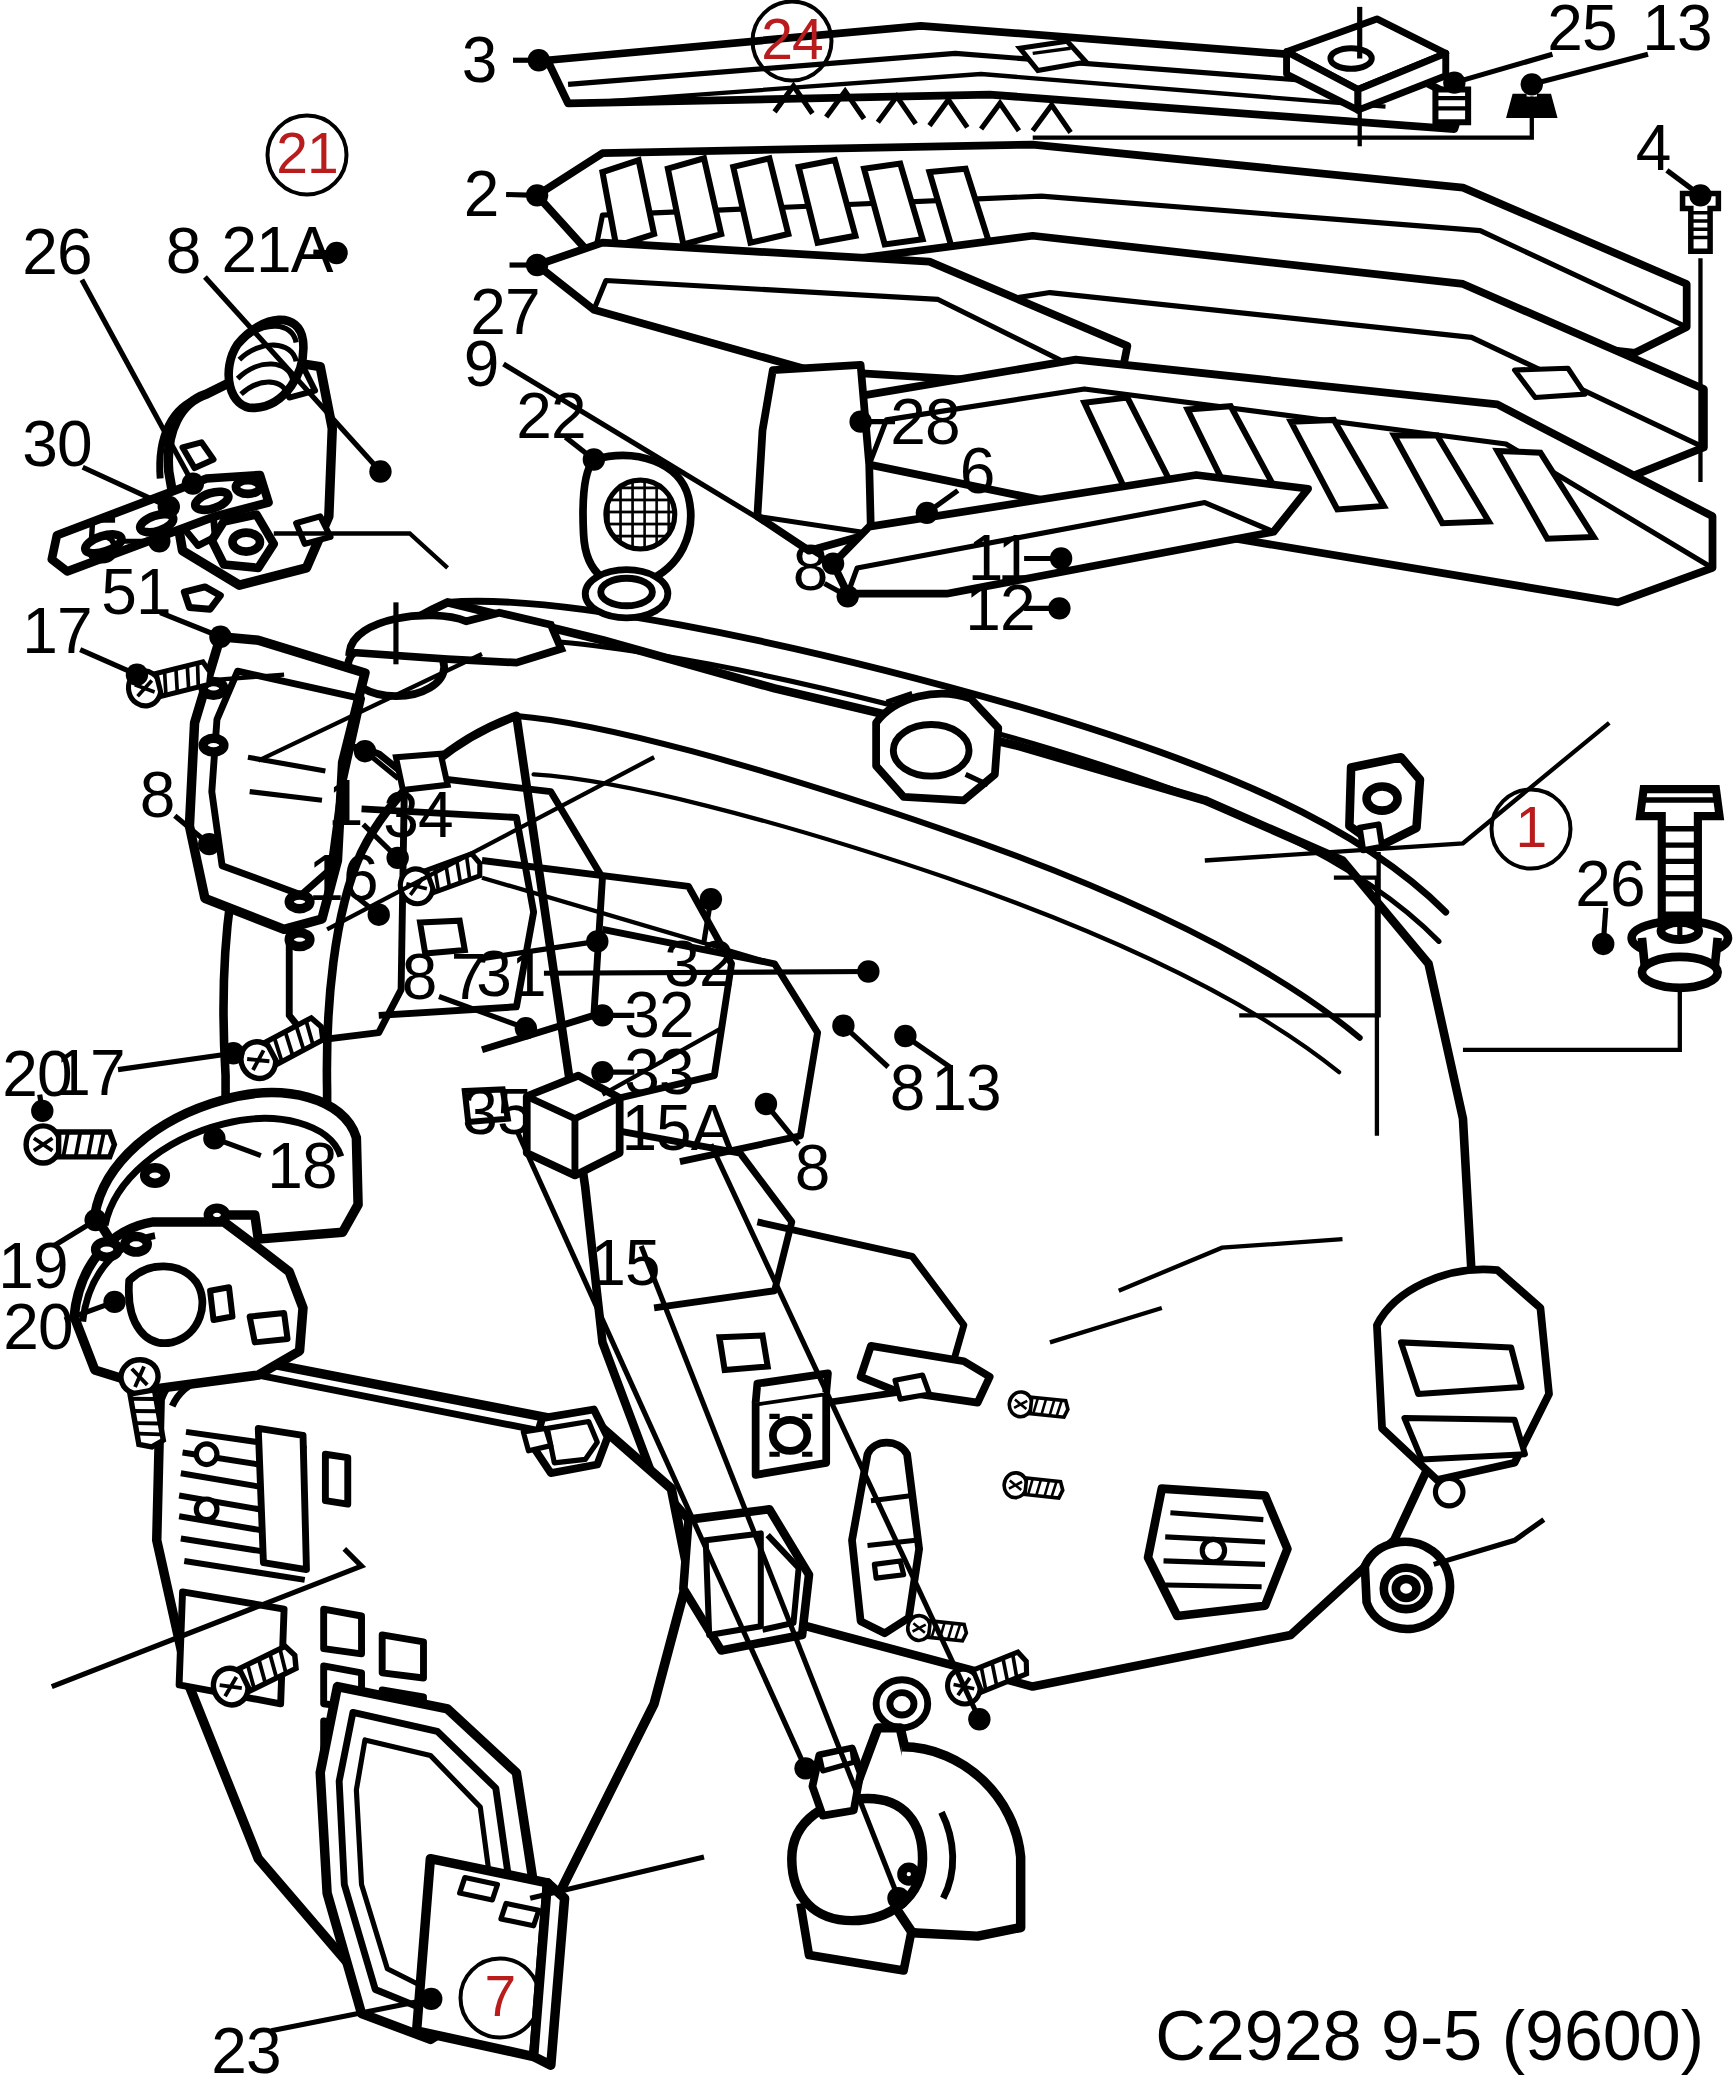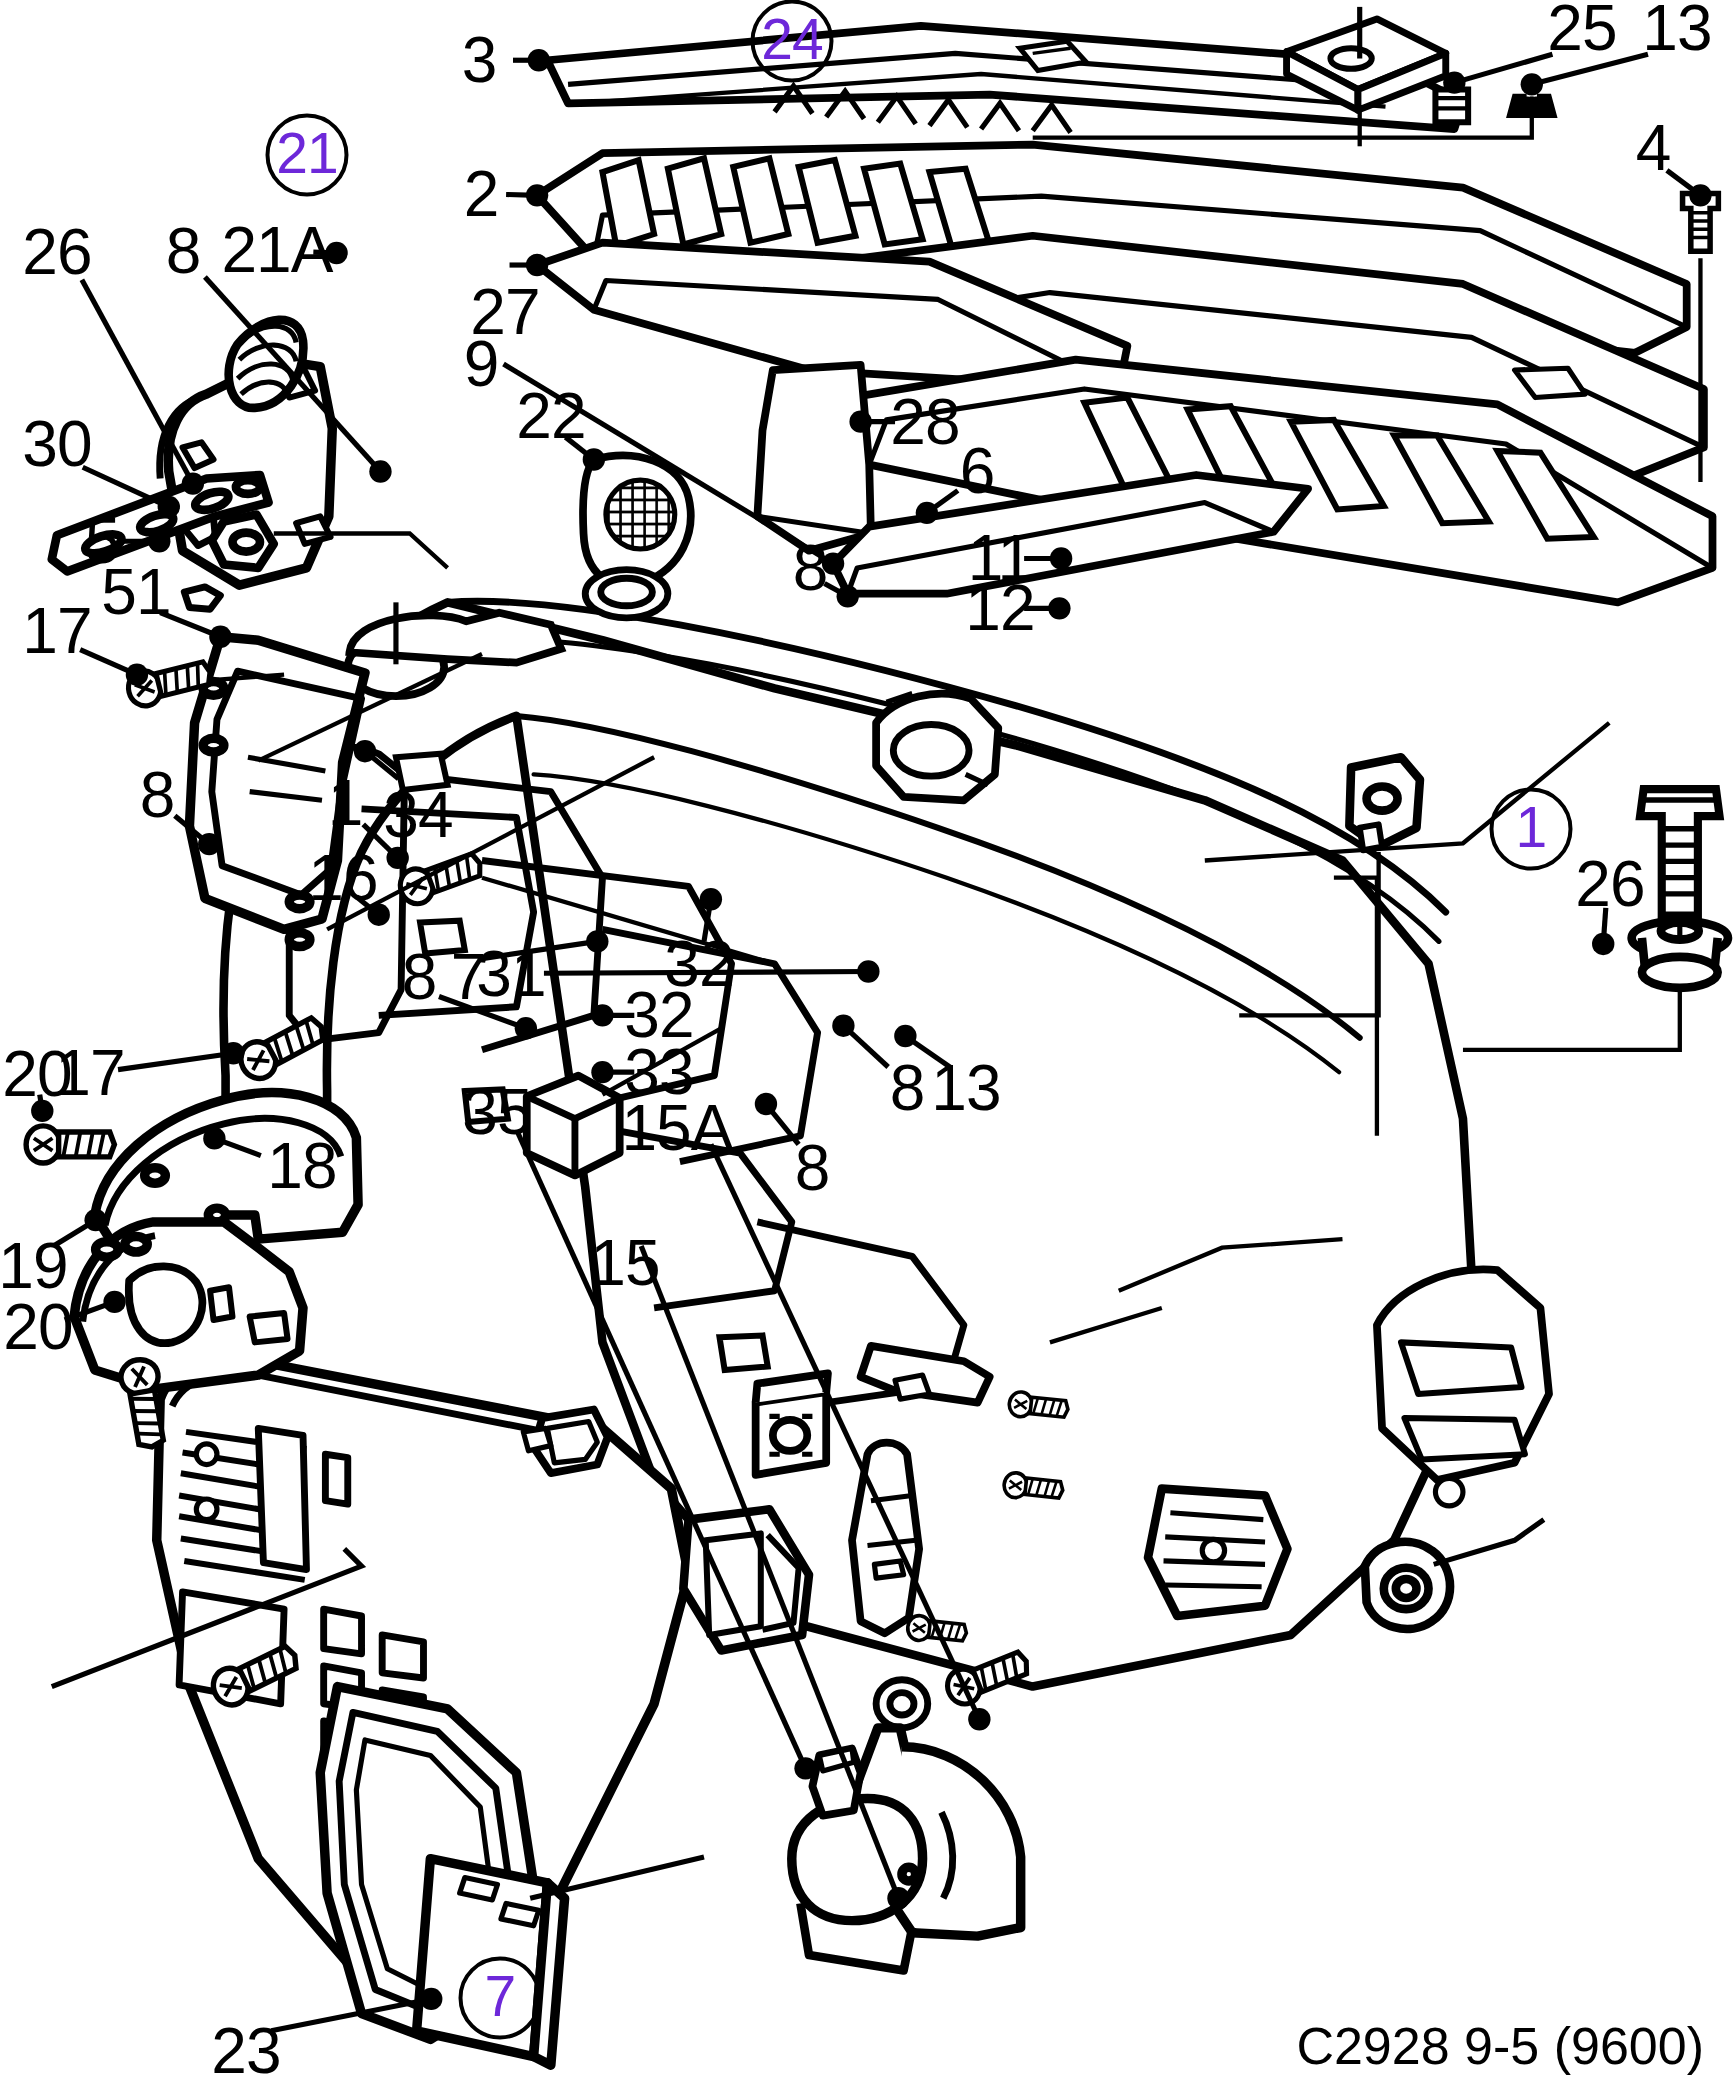--- a/index.html
+++ b/index.html
@@ -31,29 +31,29 @@
     position:absolute;
     width:83px;height:83px;
     border:4.3px solid #000;
     border-radius:50%;
     transform:translate(-50%,-50%);
     display:flex;align-items:center;justify-content:center;
     box-sizing:border-box;
   }
   .circ span{
     font-family:"Liberation Sans", sans-serif;
-    font-size:57px;color:#6d28d9;line-height:1;
+    font-size:57px;color:#b91c1c;line-height:1;
     letter-spacing:-0.9px;
     position:relative;top:-1.7px;
   }
   #caption{
     position:absolute;
     right:31px;bottom:15.5px;
     font-family:"Liberation Sans", sans-serif;
-    font-size:52px;color:#000;white-space:nowrap;
+    font-size:70px;color:#000;white-space:nowrap;
   }
 </style>
 </head>
 <body>
 
 <div id="sheet">
 
   <svg id="art" viewBox="0 0 2016 2430" xmlns="http://www.w3.org/2000/svg">
     <defs>
       <pattern id="mesh" width="14" height="14" patternUnits="userSpaceOnUse">

